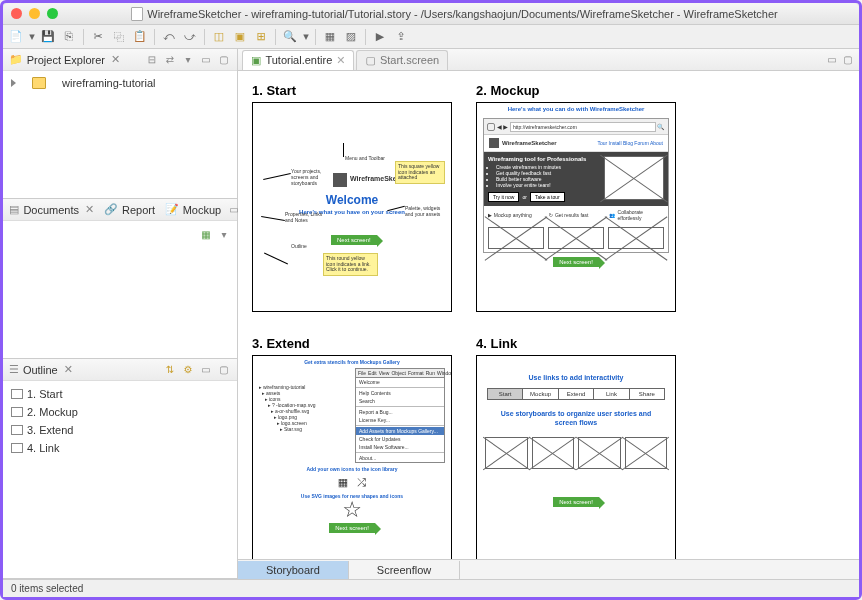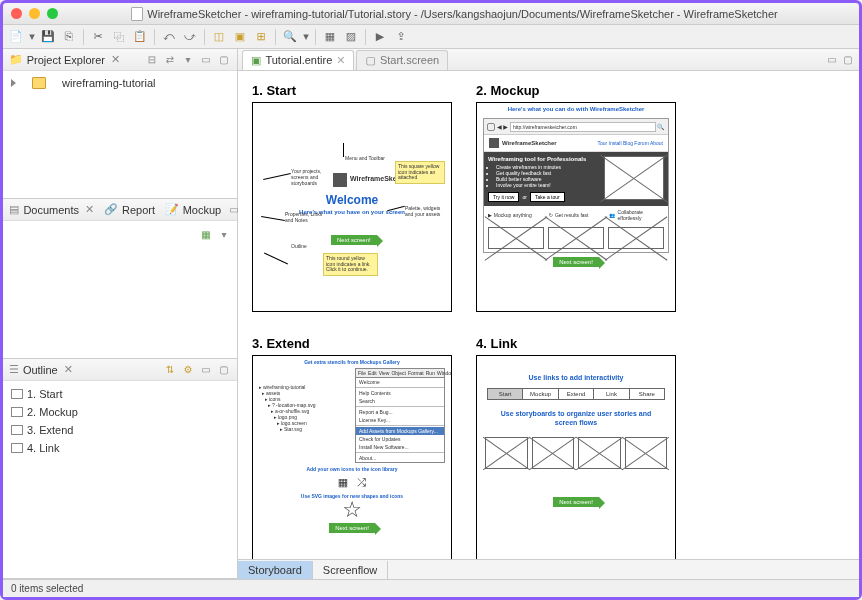--- a/index.html
+++ b/index.html
@@ -45,21 +45,21 @@
 .green-btn{background:#4ea83e;color:#fff;font-size:6px;padding:2px 6px;display:inline-block;position:relative;}
 .green-arrow{position:absolute;right:-6px;top:0;width:0;height:0;border-top:6px solid transparent;border-bottom:6px solid transparent;border-left:6px solid #4ea83e;}
 .yellow-note{background:#fff49b;border:1px solid #d8ca5a;padding:2px;font-size:5px;line-height:1.1;}
 .browser-top{height:16px;background:#f0f0f0;border-bottom:1px solid #ccc;display:flex;align-items:center;padding:0 3px;gap:2px;}
 .addr{flex:1;height:10px;background:#fff;border:1px solid #bbb;font-size:5px;padding:0 2px;display:flex;align-items:center;}
 .xbox{border:1px solid #666;background:#fff;position:relative;}
 .xbox::before,.xbox::after{content:"";position:absolute;background:#666;}
 .xbox::before{width:141%;height:1px;top:50%;left:-20%;transform:rotate(35deg);}
 .xbox::after{width:141%;height:1px;top:50%;left:-20%;transform:rotate(-35deg);}
 .botbar{height:20px;background:#f4f4f4;border-top:1px solid #ccc;display:flex;align-items:center;}
-.btab{padding:3px 10px;font-size:11px;border-right:1px solid #ccc;}
+.btab{padding:3px 28px;font-size:11px;border-right:1px solid #ccc;}
 .btab.active{background:#b8d4f0;}
 .status{height:18px;background:#f0f0f0;border-top:1px solid #ccc;display:flex;align-items:center;padding:0 8px;font-size:10px;color:#444;}
 .abs{position:absolute;}
 .tiny{font-size:5px;line-height:1.2;}
 </style>
 </head>
 <body>
 
 <div class="window">
   <div class="titlebar">

